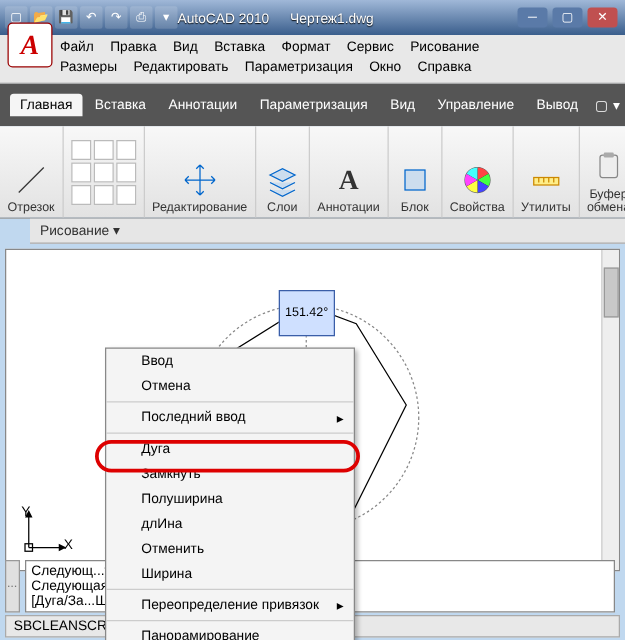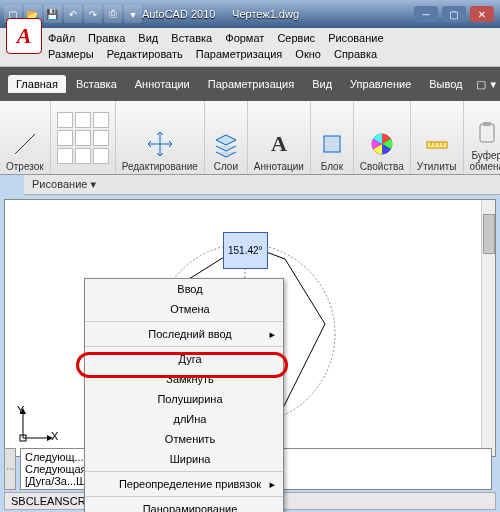--- a/index.html
+++ b/index.html
@@ -47,21 +47,21 @@
 .scrollbar-v .thumb { width: 12px; height: 40px; background: #c8c8c8; margin: 14px 1px; border: 1px solid #999; }
 .angle-box { position: absolute; left: 218px; top: 32px; background: #cfe0ff; border: 1px solid #3a5ea8; padding: 12px 4px; font-size: 10px; }
 .ucs { position: absolute; left: 10px; bottom: 10px; font-size: 9px; }
 .ucs svg { display: block; }
 
 
 .shapes { position: absolute; left: 120px; top: 24px; }
 
 
 .ctx { position: absolute; left: 84px; top: 278px; width: 200px; background: #f4f4f4; border: 1px solid #888; box-shadow: 2px 2px 4px rgba(0,0,0,.3); z-index: 50; }
-.ctx .item { padding: 4px 16px 4px 28px; color: #000; position: relative; text-align: center; }
+.ctx .item { padding: 4px 16px 4px 28px; color: #000; position: relative; }
 .ctx .item.sep { border-top: 1px solid #ccc; margin-top: 2px; padding-top: 6px; }
 .ctx .item .arrow { position: absolute; right: 8px; }
 .highlight-oval { position: absolute; left: 76px; top: 352px; width: 212px; height: 26px; border: 3px solid #d00; border-radius: 14px; z-index: 60; pointer-events: none; }
 
 
 .cmdline { background: #fff; border: 1px solid #888; margin: 0 4px; height: 42px; overflow: hidden; font-family: Consolas, monospace; font-size: 10px; padding: 2px 4px; }
 .cmdline .row { white-space: nowrap; color: #000; }
 .cmd-handle { position: absolute; left: 4px; bottom: 48px; width: 12px; height: 42px; background: #e0e0e0; border: 1px solid #999; display: flex; align-items: center; justify-content: center; writing-mode: vertical-rl; font-size: 8px; color: #555; }
 
 

